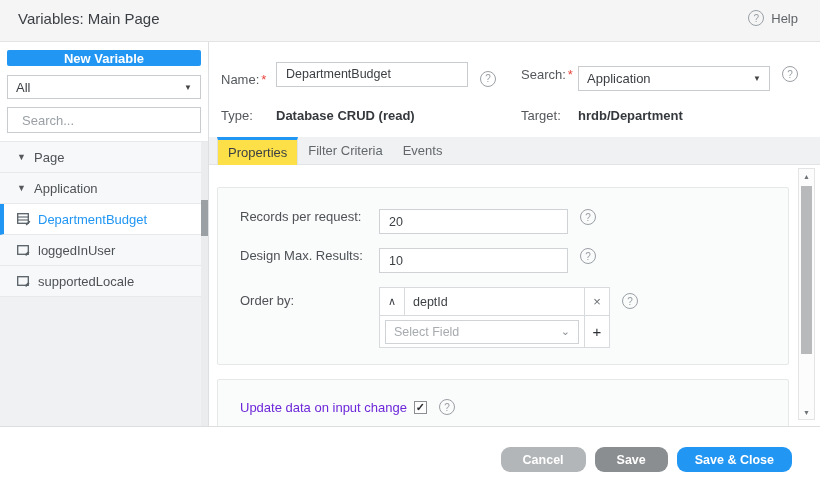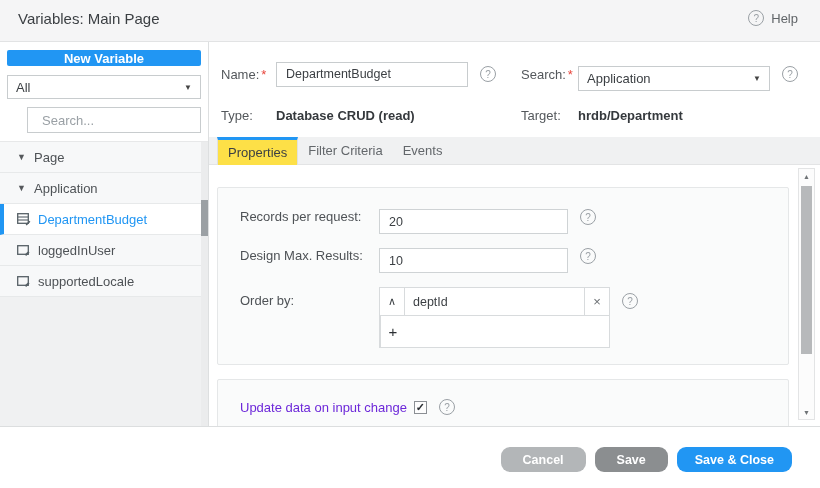--- a/index.html
+++ b/index.html
@@ -23,41 +23,41 @@
   .sidebar { width:209px; flex:0 0 209px; border-right:1px solid #dddfe0; display:flex;
              flex-direction:column; background:#fff; }
   .sidebar-top { padding:8px 7px 8px 7px; }
   .btn-new { display:block; width:100%; height:16px; background:#2196f3; color:#fff; border:none;
              font-size:13px; font-weight:bold; font-family:inherit; border-radius:2px; cursor:pointer; }
   .fake-select { margin-top:9px; height:24px; border:1px solid #c8ccce; background:#fff;
                  display:flex; align-items:center; justify-content:space-between;
                  padding:0 8px; font-size:13px; color:#3b3f43; cursor:pointer; }
   .caret { font-size:8px; color:#444; }
   .search-box { margin-top:8px; height:26px; border:1px solid #c8ccce; background:#fff;
-                display:flex; align-items:center; gap:6px; padding:0 8px;margin-left:20px; }
+                display:flex; align-items:center; gap:6px; padding:0 8px; }
   .search-box input { border:none; outline:none; flex:1; font-size:13px; color:#3b3f43;
                       font-family:inherit; background:transparent; }
   .search-box input::placeholder { color:#9aa0a5; }
 
   .tree { flex:1; border-top:1px solid #e7e8e9; background:#f0f1f2; position:relative; overflow:hidden; }
   .tree-row { height:31px; display:flex; align-items:center; gap:7px; padding-left:17px;
               background:#f7f8f9; border-bottom:1px solid #e7e9ea; font-size:13px;
               color:#4e5256; cursor:pointer; }
   .tree-row .tri { font-size:9px; color:#55585c; width:10px; }
   .tree-row.selected { background:#fff; border-left:4px solid #2196f3; padding-left:13px; color:#2196f3; }
   .tree-row .vicon { width:14px; height:13px; flex:0 0 auto; }
   .side-rail { position:absolute; top:0; right:0; bottom:0; width:7px; background:#ebeced; }
   .side-thumb { position:absolute; top:58px; right:0; width:7px; height:36px; background:#9ba0a4; }
 
   
   .main { flex:1; display:flex; flex-direction:column; min-width:0; background:#fff; }
   .form-head { padding:15px 14px 0 12px; }
   .frow { display:flex; align-items:center; }
   .frow + .frow { margin-top:17px; }
-  .col-left { width:300px; display:flex; align-items:center; }
+  .col-left { width:300px; display:flex; align-items:flex-end; }
   .col-right { display:flex; align-items:center; }
   .flabel { font-size:13px; color:#54585c; width:46px; flex:0 0 auto; }
   .flabel-r { font-size:13px; color:#54585c; width:48px; flex:0 0 auto; }
   .req { color:#e8453c; margin-left:2px; }
   .txt { height:25px; width:192px; border:1px solid #c8ccce; padding:0 9px; font-size:12.5px;
          color:#3b3f43; font-family:inherit; outline:none; margin-left:9px; }
   .owner-select { margin-left:9px; width:192px; height:25px; }
   .h-ml { margin-left:12px; cursor:pointer; }
   .fvalue { font-size:13px; font-weight:bold; color:#35393d; margin-left:9px; }
 
@@ -241,20 +241,26 @@
           </div>
           <div class="prow prow-top">
             <span class="plabel plabel-top">Order by:</span>
             <div class="orderby">
               <div class="ob-row1">
                 <span class="ob-sort">∧</span>
                 <span class="ob-field">deptId</span>
                 <span class="ob-x">×</span>
               </div>
               <div class="ob-row2">
+                <div class="ob-selwrap">
+                  <div class="ob-select">
+                    <span>Select Field</span>
+                    <span class="ob-selcaret">⌄</span>
+                  </div>
+                </div>
                 <span class="ob-plus">+</span>
               </div>
             </div>
             <span class="ring h-ml" style="margin-top:6px;">?</span>
           </div>
         </div>
 
         <div class="panel panel-2">
           <div class="chk-row">
             <span class="chk-label">Update data on input change</span>

